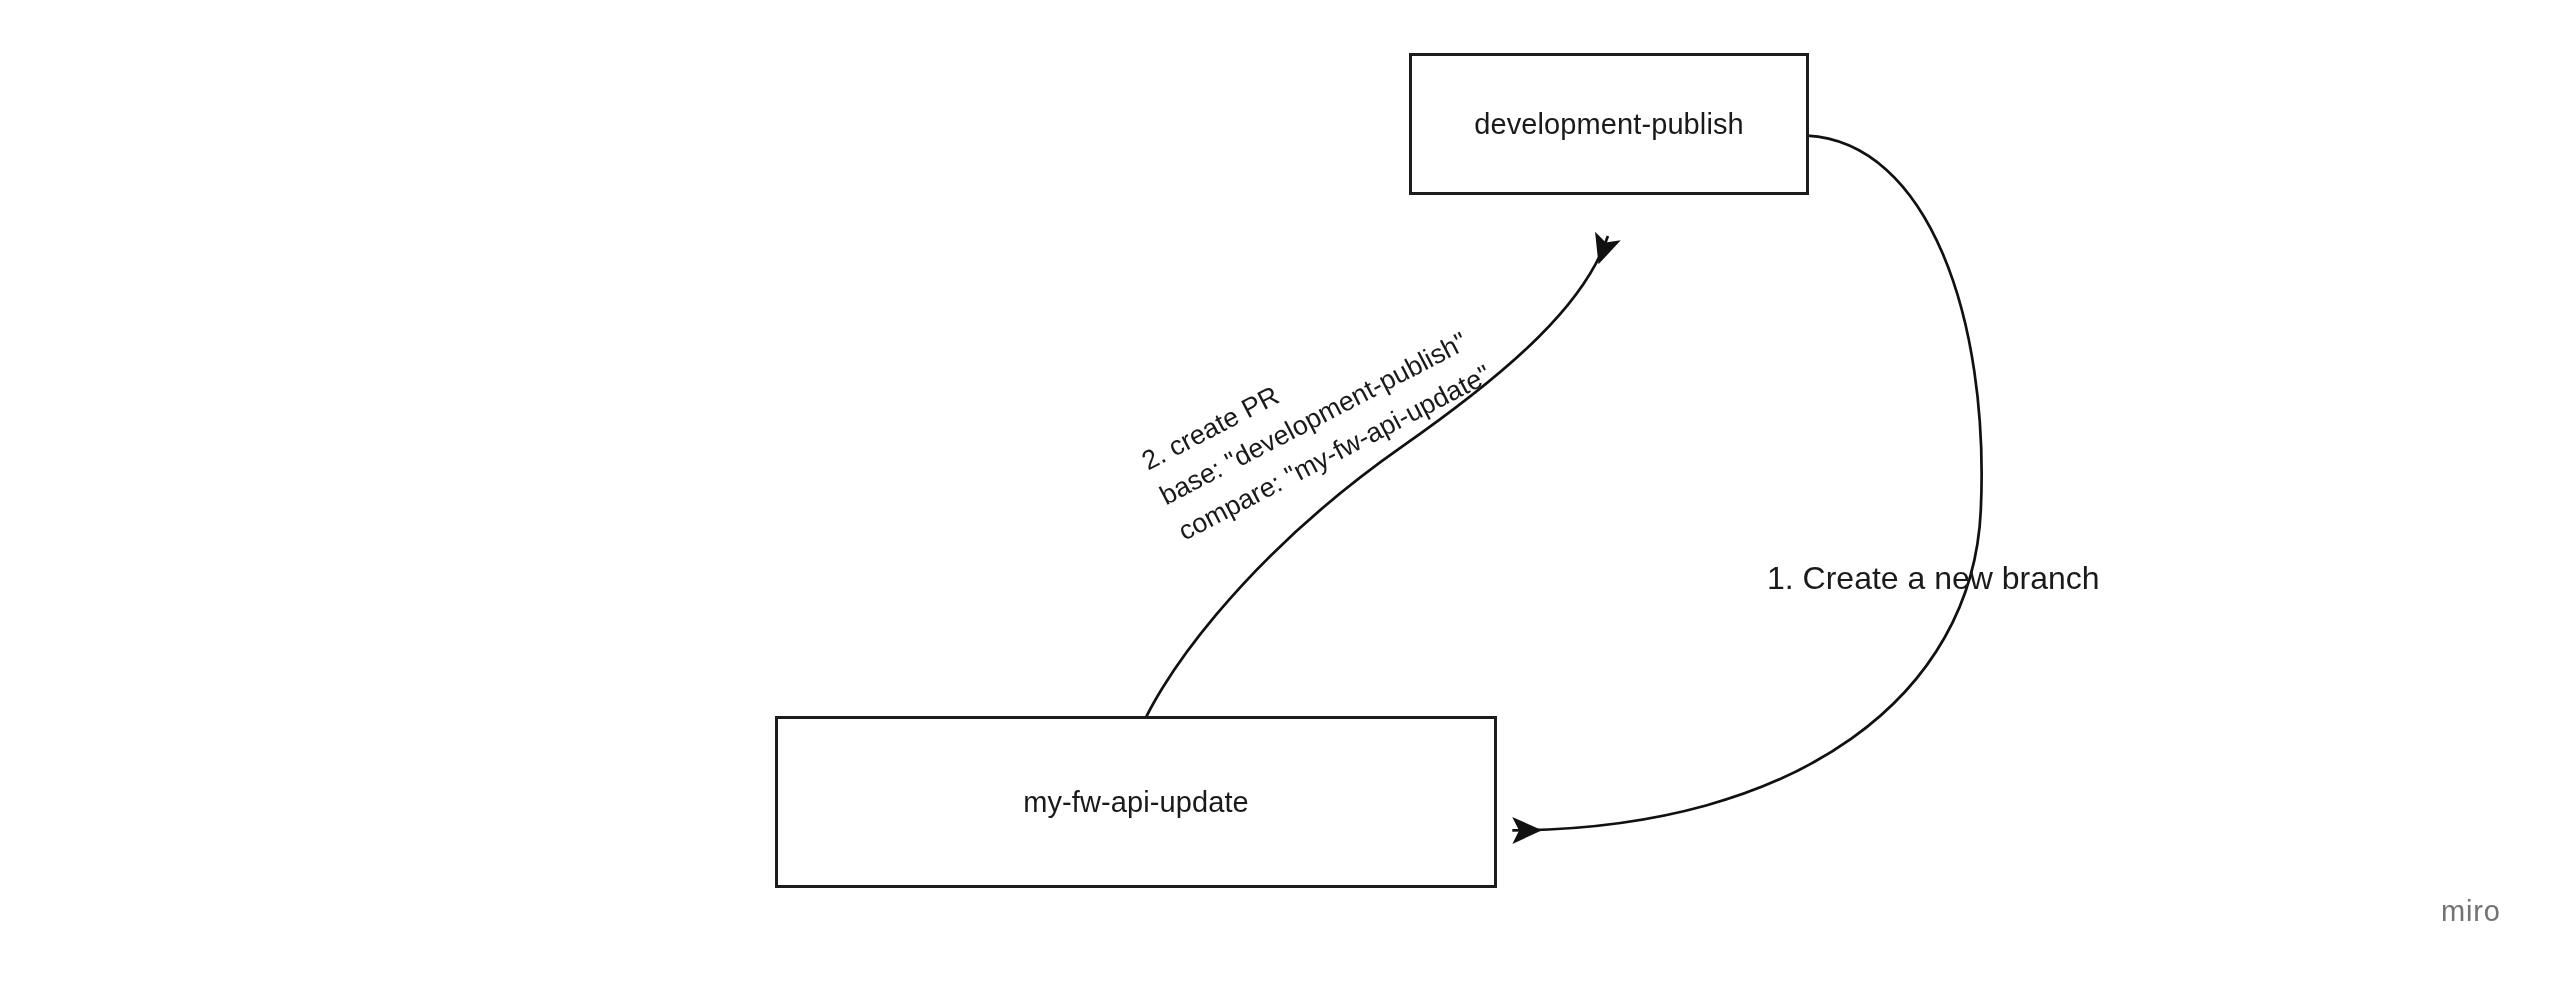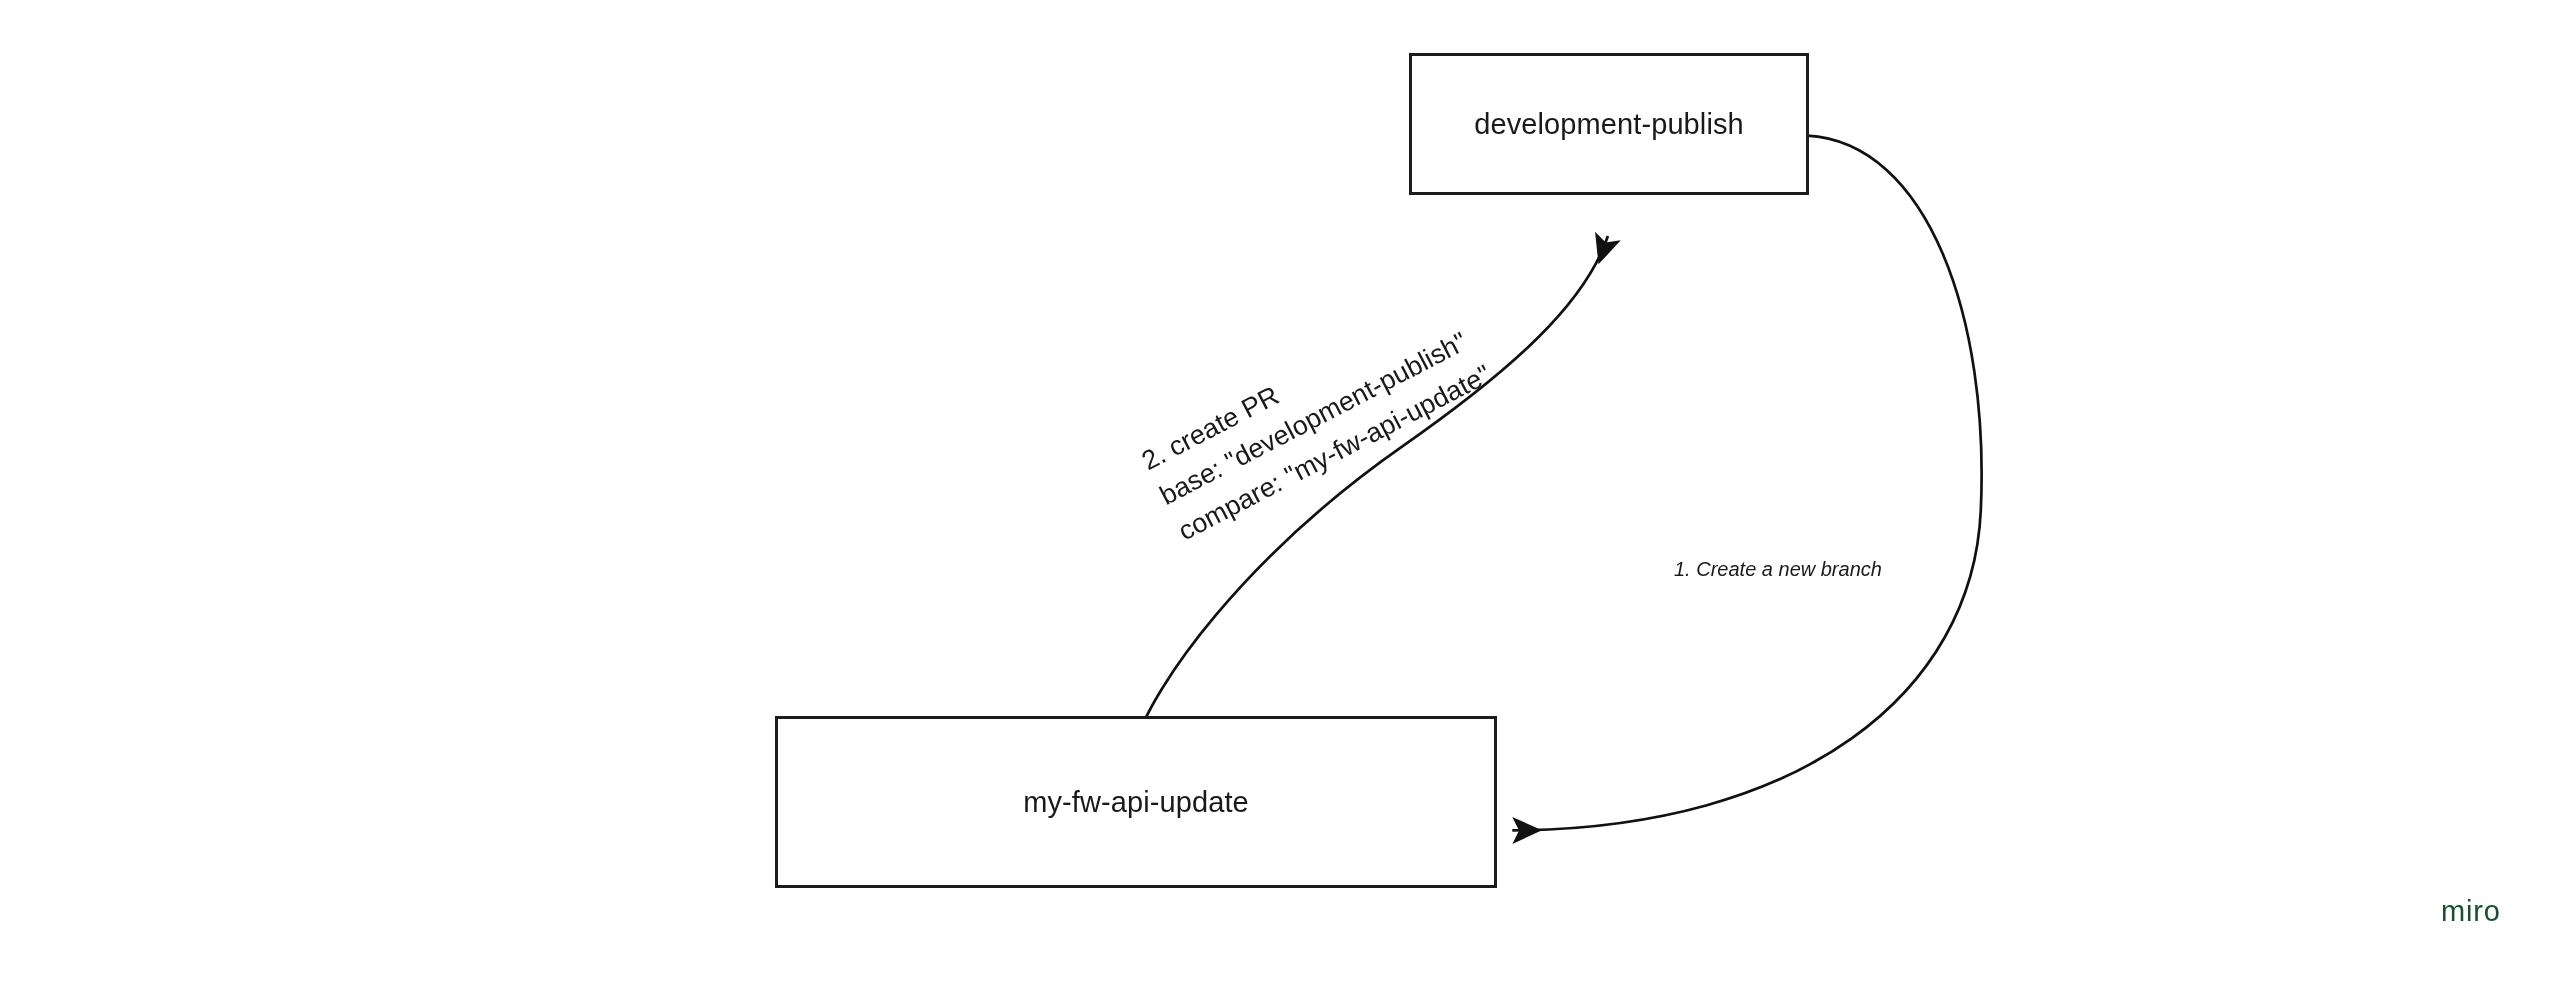--- a/index.html
+++ b/index.html
@@ -62,41 +62,40 @@
     height: 172px;
   }
   .edge-label {
     position: absolute;
     font-size: 27px;
     line-height: 1.5;
     color: #1a1a1a;
     white-space: pre-line;
   }
   #edge-label-create-branch {
-    left: 1674px;
+    left: 1767px;
     top: 554px;
-    font-size: 20px;
+    font-size: 32px;
     white-space: nowrap;
-    font-style: italic;
   }
   #edge-label-create-pr {
     left: 1135px;
     top: 446px;
     transform: rotate(-27.5deg);
     transform-origin: 0 0;
     font-size: 27px;
     line-height: 1.46;
   }
   #watermark-miro {
     position: absolute;
     left: 2441px;
     top: 895px;
     font-size: 29px;
     letter-spacing: 0.8px;
-    color: #14532d;
+    color: #737373;
     font-weight: 400;
   }
 </style>
 </head>
 <body>
 
 <div id="canvas">
 
   <svg class="edge-layer" viewBox="0 0 3233 1237" width="2576" height="986" xmlns="http://www.w3.org/2000/svg">
     <defs>

